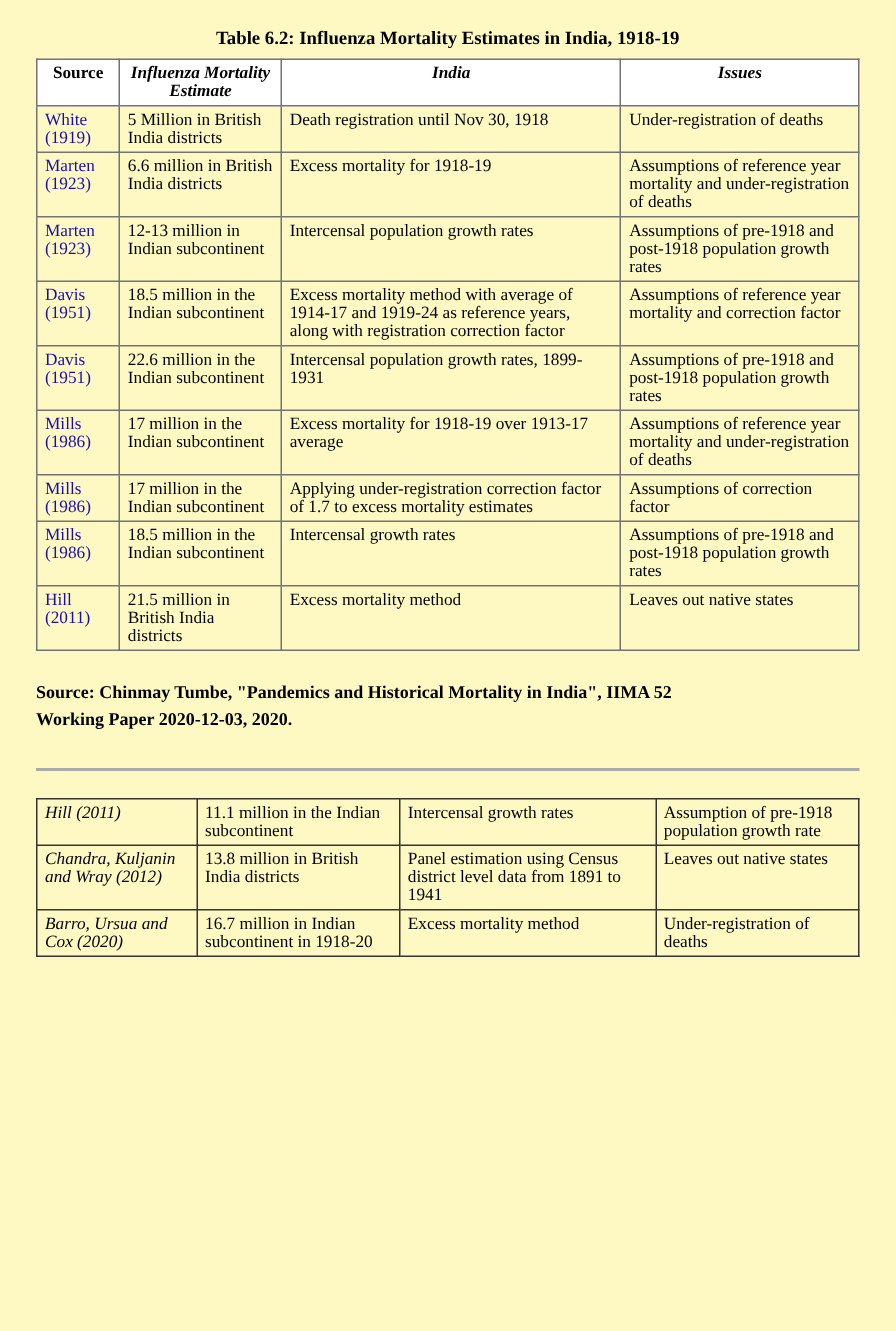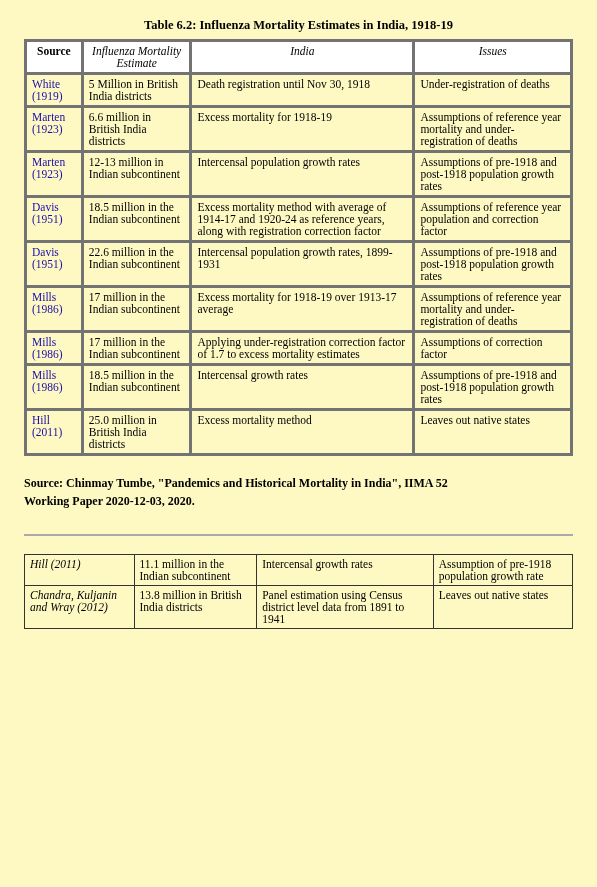--- a/index.html
+++ b/index.html
@@ -22,26 +22,26 @@
       font-weight: bold;
       font-size: 12.5px;
       margin-bottom: 6px;
     }
     table.main-table {
       width: 100%;
       border-collapse: collapse;
       font-size: 11.5px;
     }
     table.main-table th, table.main-table td {
-      border: 3px solid #737373;
+      border: 1px solid #737373;
       padding: 3px 5px;
       vertical-align: top;
     }
     table.main-table thead th {
-      font-weight: normal;
+      font-weight: bold;
       background: #fff;
       font-style: italic;
     }
     table.main-table thead th:first-child {
       font-style: normal;
       font-weight: bold;
     }
     table.main-table td.source-col {
       color: #1a0dab;
       text-decoration: none;
@@ -104,22 +104,22 @@
         </tr>
         <tr>
           <td class="source-col">Marten (1923)</td>
           <td>12-13 million in Indian subcontinent</td>
           <td>Intercensal population growth rates</td>
           <td>Assumptions of pre-1918 and post-1918 population growth rates</td>
         </tr>
         <tr>
           <td class="source-col">Davis (1951)</td>
           <td>18.5 million in the Indian subcontinent</td>
-          <td>Excess mortality method with average of 1914-17 and 1920-24 as reference years, along with registration correction factor</td>
-          <td>Assumptions of reference year population and correction factor</td>
+          <td>Excess mortality method with average of 1914-17 and 1919-24 as reference years, along with registration correction factor</td>
+          <td>Assumptions of reference year mortality and correction factor</td>
         </tr>
         <tr>
           <td class="source-col">Davis (1951)</td>
           <td>22.6 million in the Indian subcontinent</td>
           <td>Intercensal population growth rates, 1899-1931</td>
           <td>Assumptions of pre-1918 and post-1918 population growth rates</td>
         </tr>
         <tr>
           <td class="source-col">Mills (1986)</td>
           <td>17 million in the Indian subcontinent</td>
@@ -133,21 +133,21 @@
           <td>Assumptions of correction factor</td>
         </tr>
         <tr>
           <td class="source-col">Mills (1986)</td>
           <td>18.5 million in the Indian subcontinent</td>
           <td>Intercensal growth rates</td>
           <td>Assumptions of pre-1918 and post-1918 population growth rates</td>
         </tr>
         <tr>
           <td class="source-col">Hill (2011)</td>
-          <td>25.0 million in British India districts</td>
+          <td>21.5 million in British India districts</td>
           <td>Excess mortality method</td>
           <td>Leaves out native states</td>
         </tr>
       </tbody>
   </table>
 
   <div class="source-note">
     <span style="white-space: pre-line;">Source: Chinmay Tumbe, "Pandemics and Historical Mortality in India", IIMA  52
 Working Paper 2020-12-03, 2020.</span>
   </div>
@@ -162,16 +162,22 @@
             <td>11.1 million in the Indian subcontinent</td>
             <td>Intercensal growth rates</td>
             <td>Assumption of pre-1918 population growth rate</td>
           </tr>
           <tr>
             <td class="source-col">Chandra, Kuljanin and Wray (2012)</td>
             <td>13.8 million in British India districts</td>
             <td>Panel estimation using Census district level data from 1891 to 1941</td>
             <td>Leaves out native states</td>
           </tr>
+          <tr>
+            <td class="source-col">Barro, Ursua and Cox (2020)</td>
+            <td>16.7 million in Indian subcontinent in 1918-20</td>
+            <td>Excess mortality method</td>
+            <td>Under-registration of deaths</td>
+          </tr>
         </tbody>
     </table>
   </div>
 </div>
 
 </body></html>

